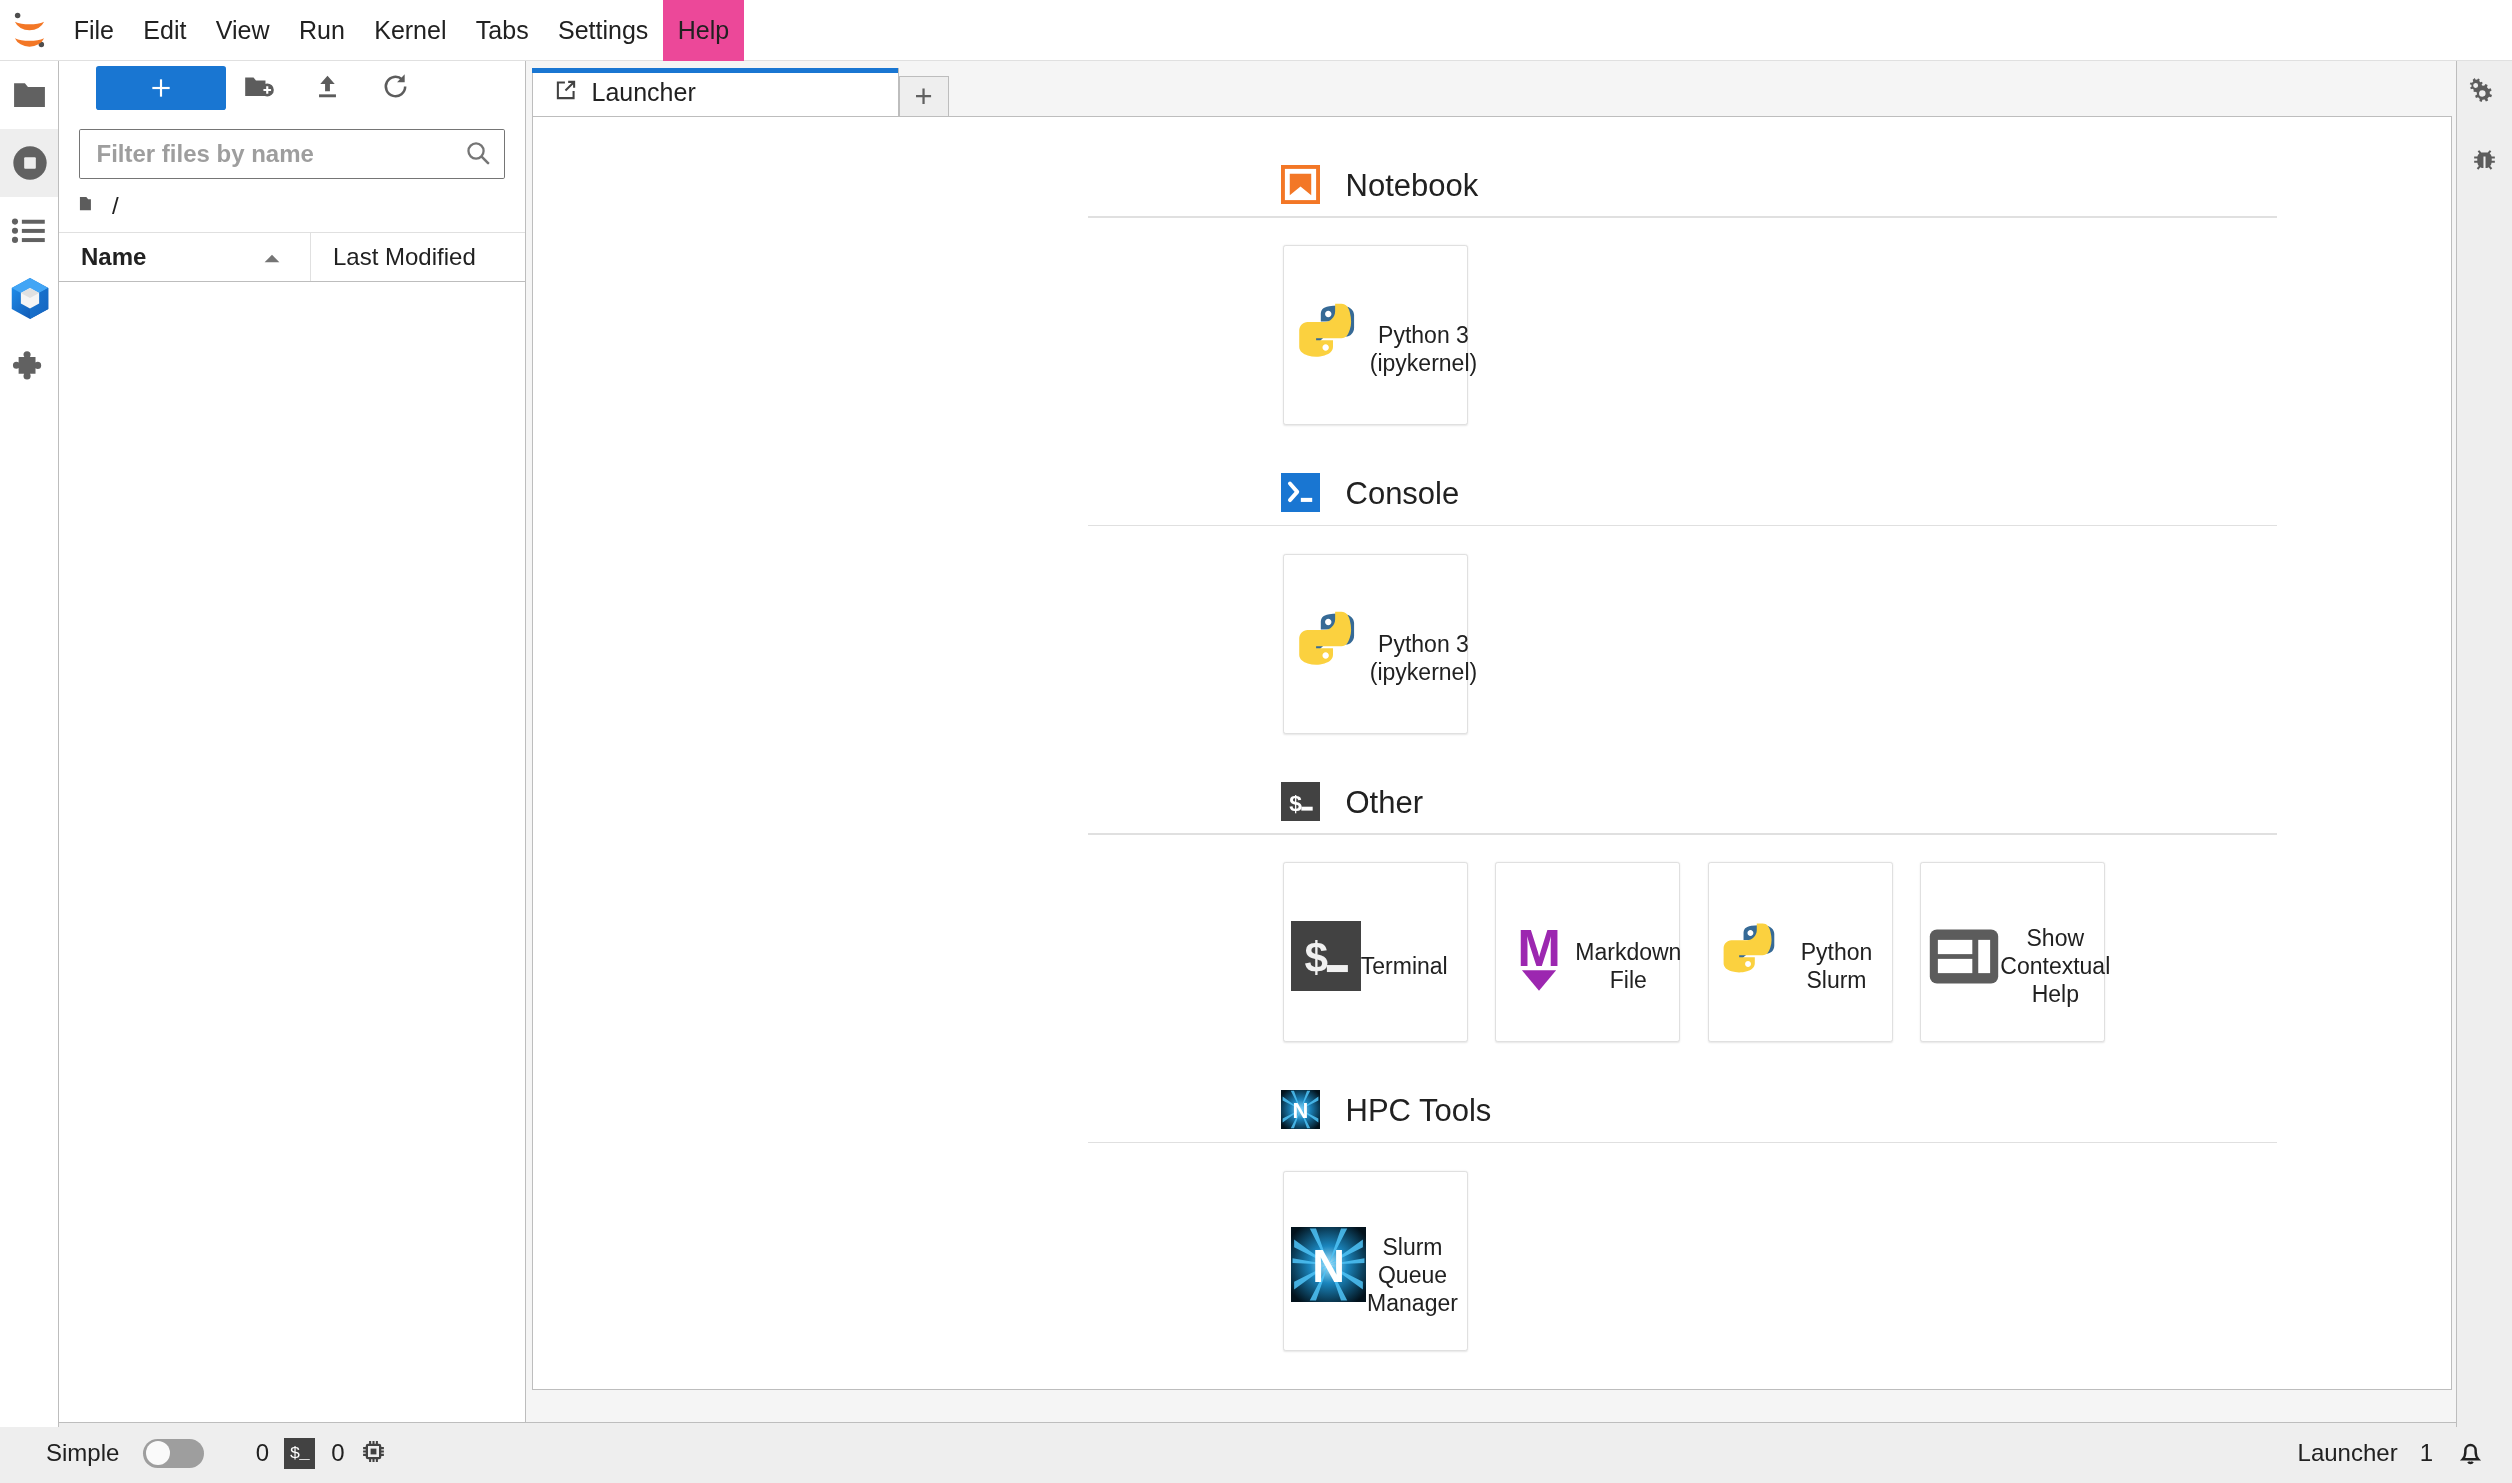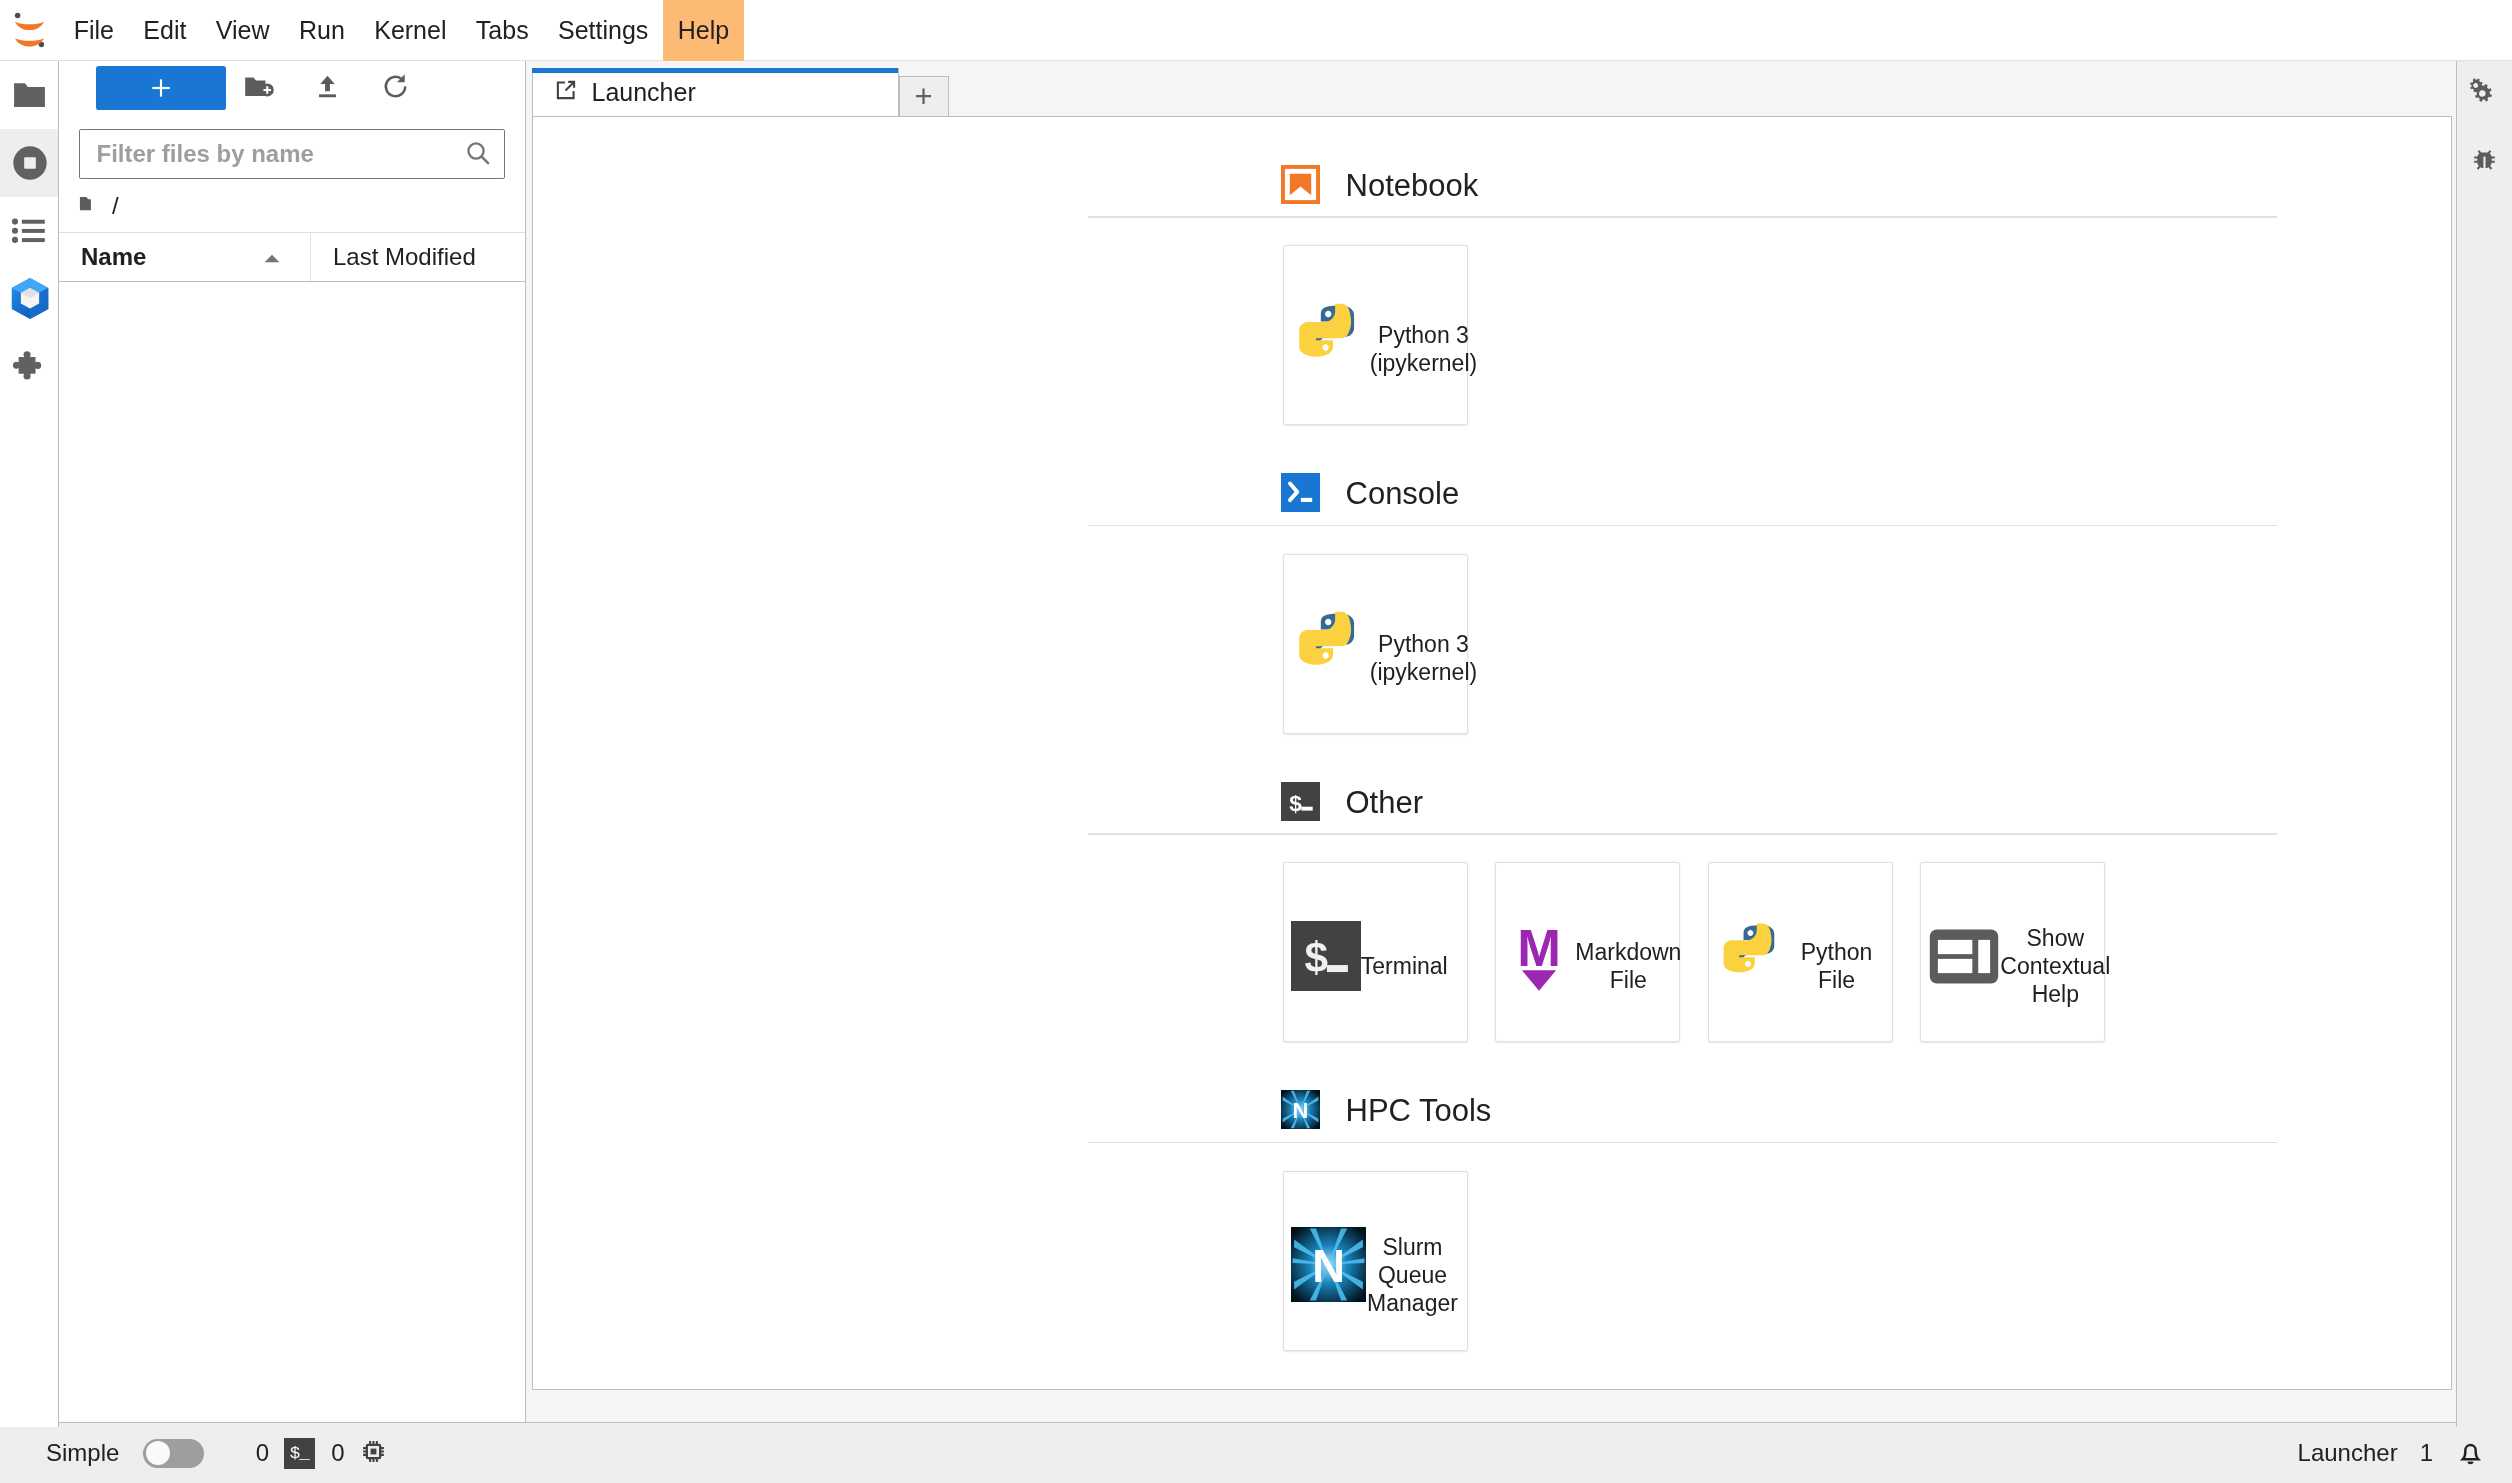--- a/index.html
+++ b/index.html
@@ -24,21 +24,21 @@
     flex: 0 0 auto;
   }
   .menu-items { display: flex; align-items: stretch; height: 61px; }
   .menu-item {
     display: flex; align-items: center;
     padding: 0 14.7px;
     font-size: 25px; color: #212121;
     cursor: pointer;
     line-height: 1;
   }
-  .menu-item.active { background: #fdba74; }
+  .menu-item.active { background: #ec4899; }
 
   
   #activitybar {
     position: absolute; left: 0; top: 61px; width: 59px; height: 1366px;
     background: #fff;
     border-right: 0.9px solid #bdbdbd;
     display: flex; flex-direction: column; align-items: stretch;
     z-index: 3;
   }
   .act-btn {
@@ -527,21 +527,21 @@
           </div>
 
           <div class="card">
             <div class="card-icon">
               <svg width="73" height="73" viewBox="0 0 110 110">
                 <path fill="#366a96" d="M54.6 10c-5.2 0-10.1.4-14.5 1.2-12.8 2.3-15.1 7-15.1 15.7v11.5h30.2v3.8H13.6c-8.8 0-16.5 5.3-18.9 15.4C-8 69.1-8.1 76.3-6.7 82.5c2.1 9 7.8 15.4 16.6 15.4h10.4V84.1c0-10 8.6-18.8 18.9-18.8h30.1c8.4 0 15.1-6.9 15.1-15.4V26.9c0-8.2-6.9-14.4-15.1-15.7-5.2-.8-10.6-1.2-14.7-1.2zM38.3 19.2c3.1 0 5.7 2.6 5.7 5.8 0 3.2-2.6 5.7-5.7 5.7-3.1 0-5.7-2.5-5.7-5.7 0-3.2 2.6-5.8 5.7-5.8z" transform="translate(22,0) scale(0.78)"></path>
                 <path fill="#fbd13f" d="M91.6 42.4v13.5c0 10.4-8.8 19.2-18.9 19.2H42.6c-8.3 0-15.1 7.1-15.1 15.4v28.9c0 8.2 7.2 13.1 15.1 15.4 9.5 2.8 18.7 3.3 30.1 0 7.6-2.2 15.1-6.6 15.1-15.4v-11.6H57.6v-3.8h45.2c8.8 0 12.1-6.1 15.1-15.3 3.1-9.5 3-18.6 0-30.7-2.2-8.8-6.3-15.4-15.1-15.4h-11.2zm-16.9 72.7c3.1 0 5.7 2.5 5.7 5.7 0 3.2-2.6 5.8-5.7 5.8-3.1 0-5.7-2.6-5.7-5.8 0-3.2 2.6-5.7 5.7-5.7z" transform="translate(-10,-28) scale(0.78)"></path>
               </svg>
             </div>
             <div class="card-label">
-              <div>Python File</div>
+              <div>Python Slurm</div>
             </div>
           </div>
 
           <div class="card">
             <div class="card-icon">
               <svg width="72" height="57" viewBox="0 0 30 24">
                 <rect x="0.6" y="0.6" width="28.8" height="22.8" rx="3" fill="#5c5c5c"></rect>
                 <rect x="4" y="5" width="14.5" height="6" fill="#fff"></rect>
                 <rect x="4" y="13" width="14.5" height="6" fill="#fff"></rect>
                 <rect x="21" y="5" width="5" height="14" fill="#fff"></rect>

